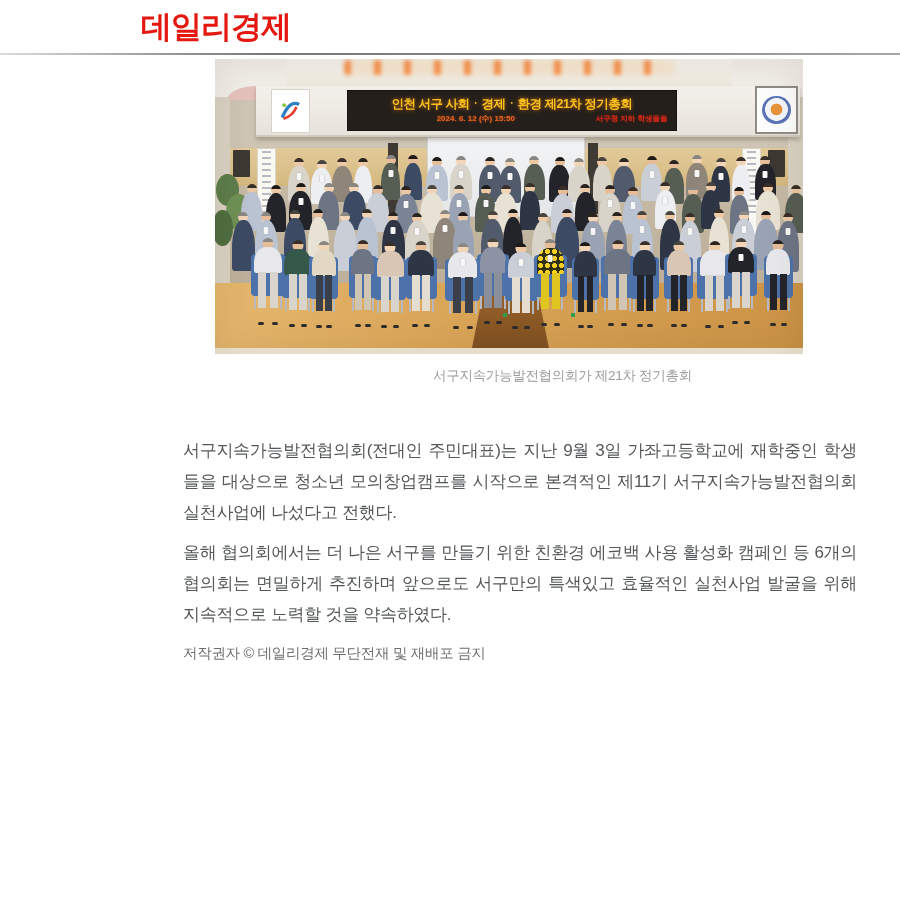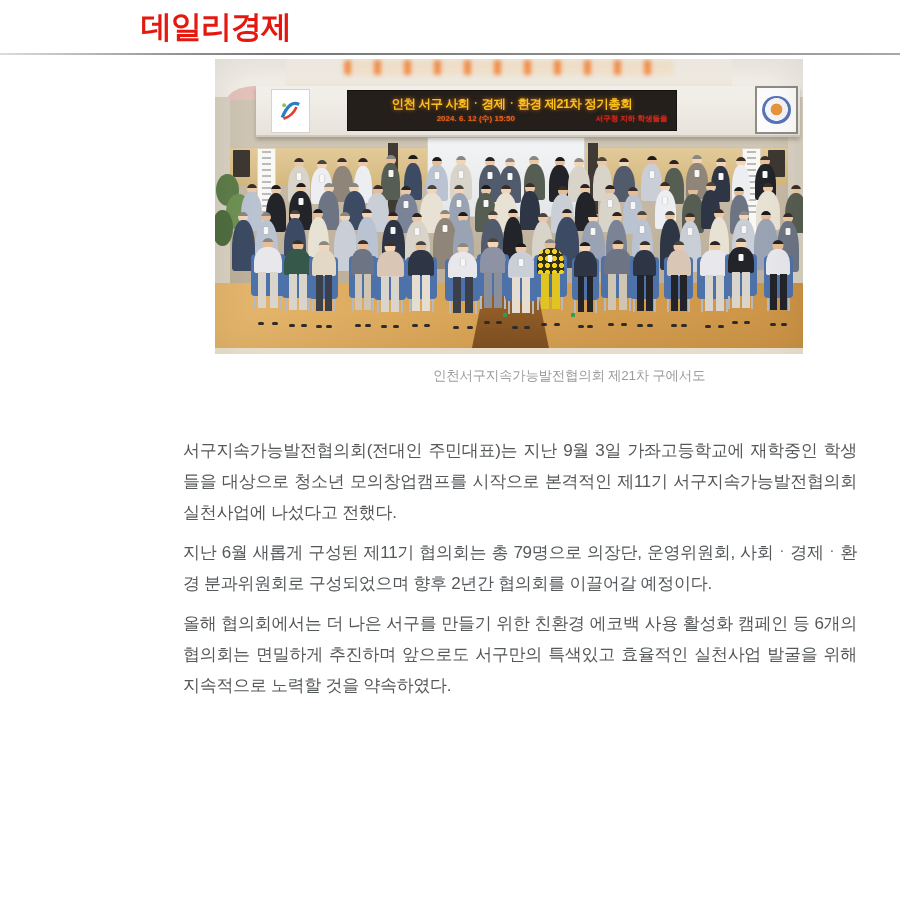--- a/index.html
+++ b/index.html
@@ -585,22 +585,22 @@
             <span class="p-head" style="width:11px;height:11px;background:linear-gradient(#2b2320 0 40%,#e5bd98 40%)"></span>
             <span class="p-chair"></span>
             <span class="p-torso" style="top:9px;height:26px;background:#e8e8ec"></span>
             <span class="p-legs" style="top:34px;height:36px;background:linear-gradient(90deg,#23242a 0 42%,transparent 42% 58%,#23242a 58%)"></span>
             <span class="p-shoe" style="left:20%;bottom:2px"></span>
             <span class="p-shoe" style="right:20%;bottom:2px"></span>
           </div>
         </div>
       <div class="vignette"></div>
     </div>
-    <figcaption class="caption">인천서구지속가능발전협의회 제21차 구에서도</figcaption>
+    <figcaption class="caption">서구지속가능발전협의회가 제21차 정기총회</figcaption>
   </figure>
 
   <article class="article-body">
     <p>서구지속가능발전협의회(전대인 주민대표)는 지난 9월 3일 가좌고등학교에 재학중인 학생들을 대상으로 청소년 모의창업캠프를 시작으로 본격적인 제11기 서구지속가능발전협의회 실천사업에 나섰다고 전했다.</p>
-    <p>지난 6월 새롭게 구성된 제11기 협의회는 총 79명으로 의장단, 운영위원회, 사회ㆍ경제ㆍ환경 분과위원회로 구성되었으며 향후 2년간 협의회를 이끌어갈 예정이다.</p>
     <p>올해 협의회에서는 더 나은 서구를 만들기 위한 친환경 에코백 사용 활성화 캠페인 등 6개의 협의회는 면밀하게 추진하며 앞으로도 서구만의 특색있고 효율적인 실천사업 발굴을 위해 지속적으로 노력할 것을 약속하였다.</p>
   </article>
 
+  <p class="copyright">저작권자 © 데일리경제 무단전재 및 재배포 금지</p>
 </main>
 
 </body></html>

